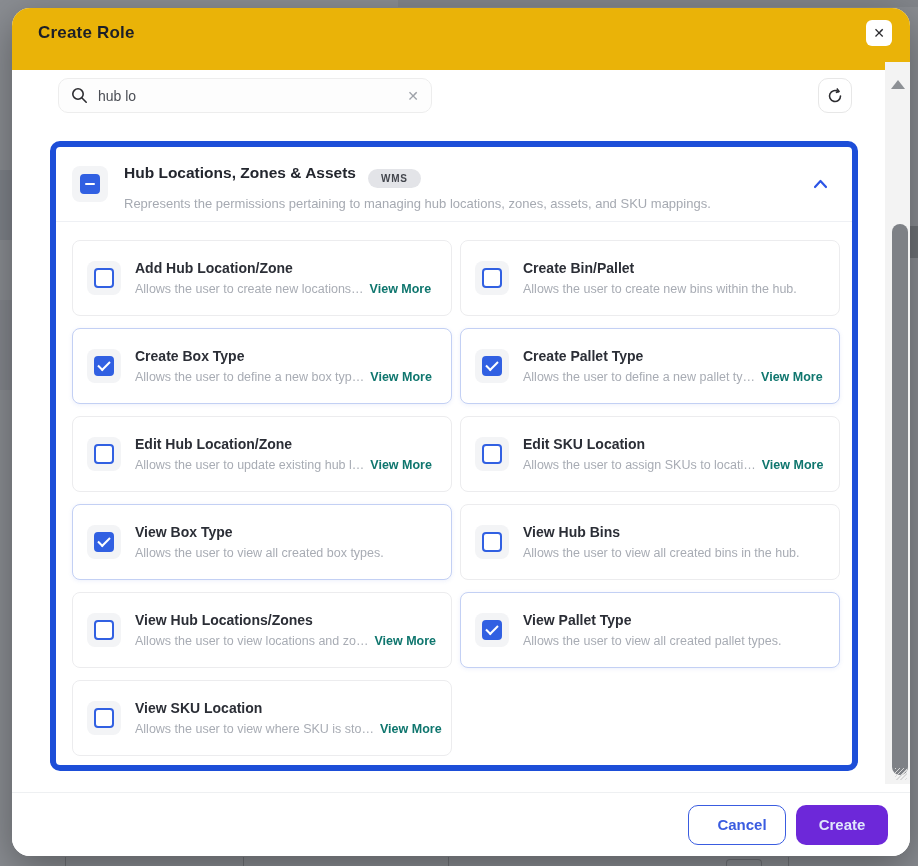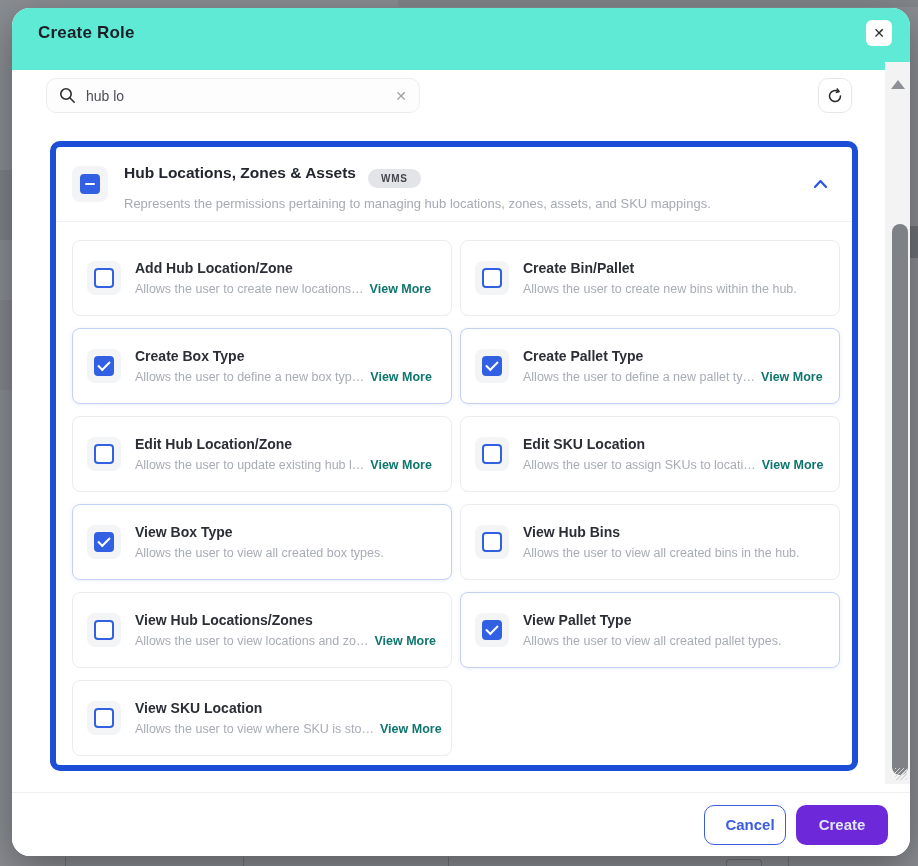--- a/index.html
+++ b/index.html
@@ -14,41 +14,41 @@
   
   .bg-block { position:absolute; }
 
   
   .modal {
     position:absolute; left:12px; top:8px; width:898px; height:848px;
     background:#ffffff; border-radius:18px; overflow:hidden;
     box-shadow:0 12px 40px rgba(0,0,0,0.35);
   }
   .modal-header {
-    height:62px; background:#5eead4;
+    height:62px; background:#eab308;
     display:flex; align-items:center; justify-content:space-between;
     padding:0 18px 12px 26px;
   }
   .modal-title { font-size:17px; font-weight:700; color:#1c1f28; letter-spacing:0.2px; }
   .close-btn {
     width:26px; height:26px; background:#ffffff; border-radius:6px;
     display:flex; align-items:center; justify-content:center;
     font-size:14px; color:#2a2a2e; cursor:pointer; border:none;
   }
 
   .modal-body { position:relative; height:722px; background:#ffffff; padding-top:8px; }
 
   
   .search-row {
     display:flex; align-items:flex-start; justify-content:space-between;
     margin:0 58px 0 34px;
   }
   .search-box {
     width:374px; height:35px; border:1px solid #ededed; border-radius:10px;
-    background:#fdfdfd; display:flex; align-items:center; padding:0 12px;
+    background:#fdfdfd; display:flex; align-items:center; padding:0 12px;margin-left:12px;
   }
   .search-box svg { flex:0 0 auto; }
   .search-input {
     flex:1 1 auto; border:none; outline:none; background:transparent;
     font-family:"Liberation Sans", sans-serif;
     font-size:14px; color:#4b4e55; margin-left:10px;
   }
   .clear-x { color:#9ea2a9; font-size:14px; cursor:pointer; }
   .refresh-btn {
     width:34px; height:35px; border:1px solid #e7e7e7; border-radius:10px;
@@ -136,21 +136,21 @@
 
   
   .modal-footer {
     position:absolute; left:0; bottom:0; width:100%; height:64px;
     background:#fff; border-top:1px solid #eef0f2;
     display:flex; align-items:center; justify-content:flex-end;
     padding-right:22px; gap:10px;
   }
   .btn { height:40px; border-radius:10px; font-size:15px; font-weight:700;
          font-family:"Liberation Sans", sans-serif; cursor:pointer; }
-  .btn-cancel { width:82px; background:#fff; border:1.5px solid #3a5ce0; color:#3a5ce0;padding-left:10px; }
+  .btn-cancel { width:98px; background:#fff; border:1.5px solid #3a5ce0; color:#3a5ce0;padding-left:10px; }
   .btn-create { width:92px; background:#6d28d9; border:none; color:#e0e7fc; cursor:default; }
 </style>
 </head>
 <body>
 
 <div class="bg-block" style="left:398px;top:0;width:520px;height:7px;background:#82858a;"></div>
 <div class="bg-block" style="left:0;top:170px;width:12px;height:70px;background:#7f838a;"></div>
 <div class="bg-block" style="left:0;top:300px;width:12px;height:90px;background:#84878d;"></div>
 <div class="bg-block" style="right:0;top:226px;width:8px;height:32px;background:#6f7277;"></div>
 <div class="bg-block" style="left:65px;top:857px;width:1px;height:9px;background:#6f7277;"></div>

